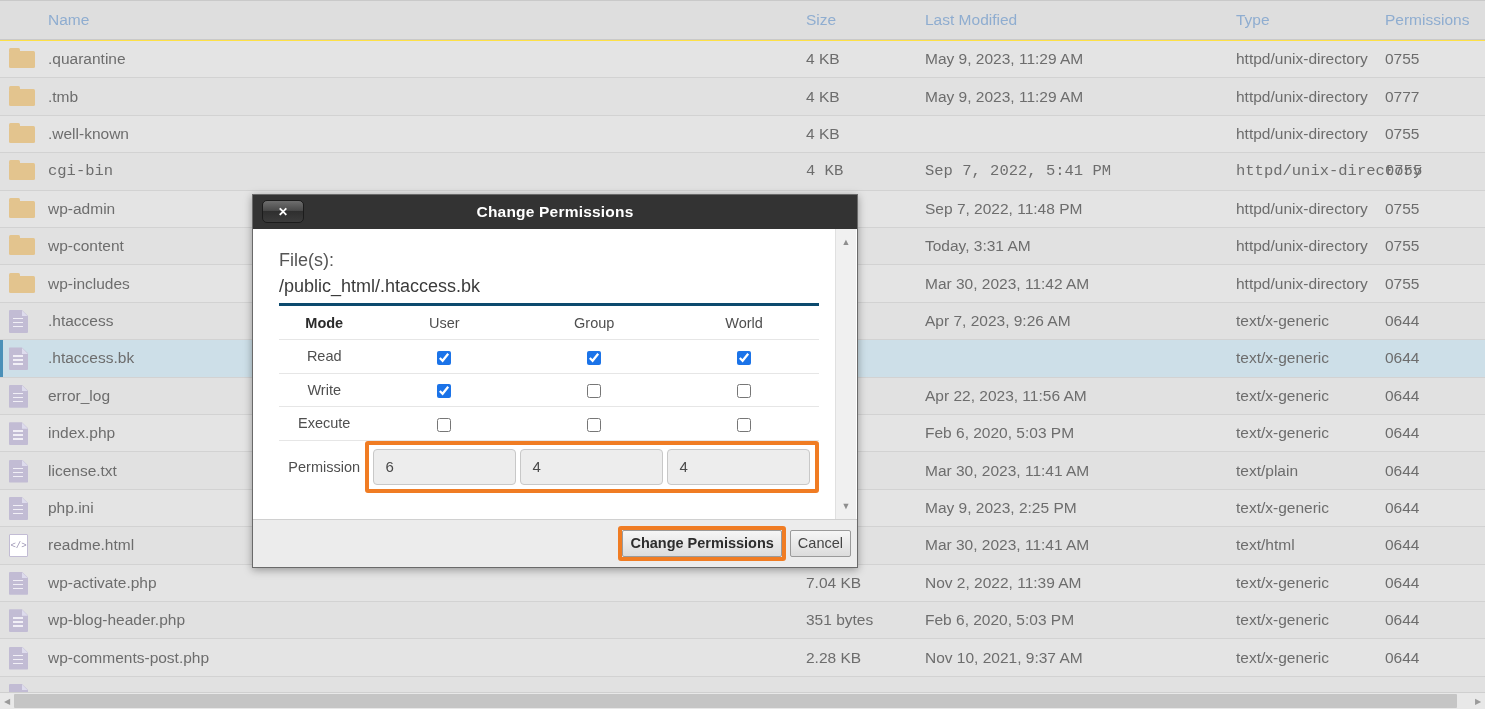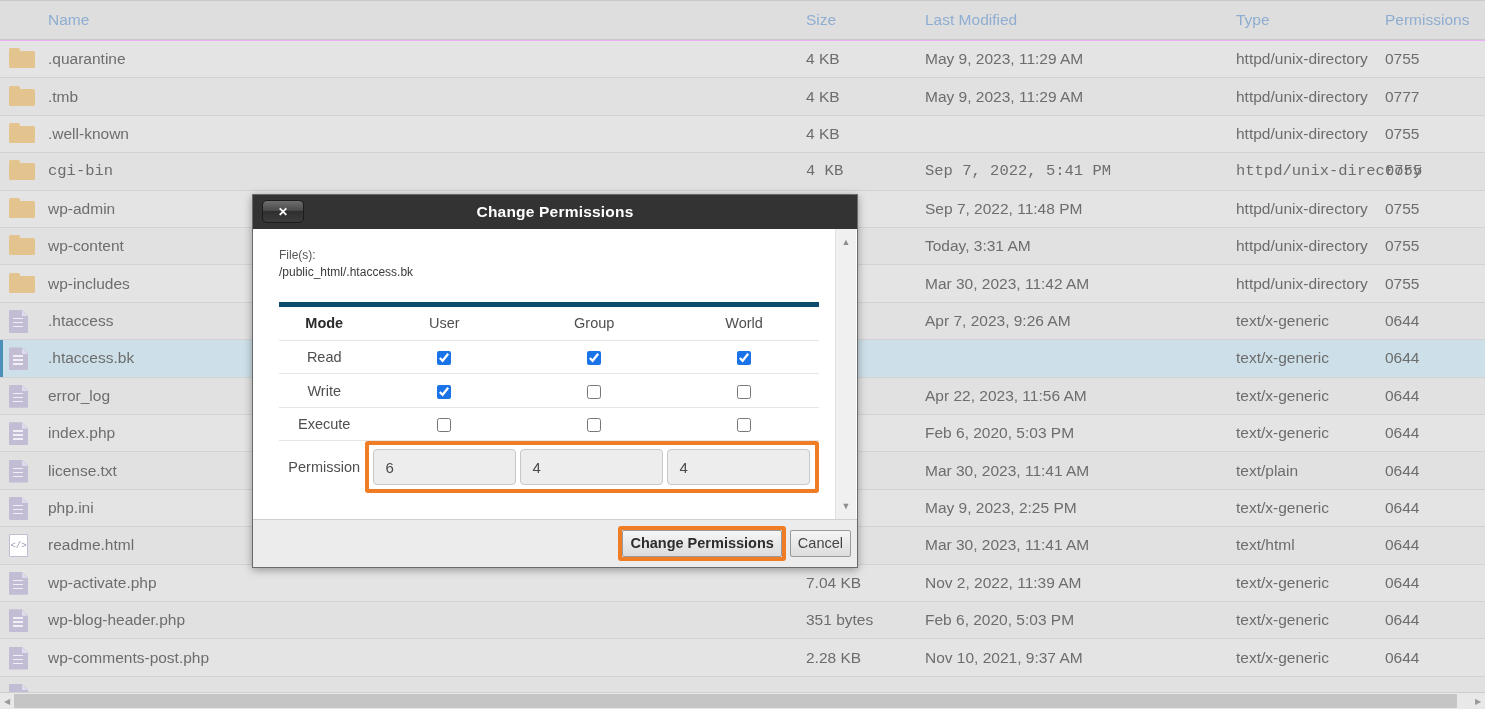--- a/index.html
+++ b/index.html
@@ -3,21 +3,21 @@
 <meta charset="utf-8">
 <style>
   * { box-sizing: border-box; }
   html, body {
     margin: 0; padding: 0;
     width: 1485px; height: 709px;
     overflow: hidden;
     background: #e4e4e4;
     font-family: "Liberation Sans", sans-serif;
   }
-  #root { position: relative; width: 1485px; height: 709px; background: #f0abfc; }
+  #root { position: relative; width: 1485px; height: 709px; background: #fde047; }
 
   
   .filetable { position: absolute; inset: 0; }
   .thead {
     position: absolute; top: 0; left: 0; right: 0; height: 40px;
     background: #dedede;
     border-top: 1px solid #c9c9c9;
     border-bottom: 1px solid #c9c9c9;
   }
   .row {
@@ -108,22 +108,22 @@
   .closebtn {
     position: absolute; left: 9px; top: 5px; width: 42px; height: 23px;
     background: linear-gradient(#6e6e6e 0%, #4a4a4a 45%, #2f2f2f 50%, #3c3c3c 100%);
     border: 1px solid #1c1c1c; border-radius: 5px;
     display: flex; align-items: center; justify-content: center;
     color: #fff; font-size: 12px; font-weight: bold;
   }
   .modal-body { flex: 1; position: relative; overflow: hidden; background: #fff; }
   .modal-inner { position: absolute; left: 0; top: 0; right: 22px; bottom: 0; padding: 18px 0 0 26px; }
 
-  .filelabel { font-size: 12px; color: #555; line-height: 1.45; padding-bottom: 20px;
-               border-bottom: 5px solid #0c4a6e; width: 540px; }
+  .filelabel { font-size: 18px; color: #555; line-height: 1.45; padding-bottom: 4px;
+               border-bottom: 3px solid #0c4a6e; width: 540px; }
   .filepath { color: #3b3b3b; }
 
   table.perm { border-collapse: collapse; width: 540px; margin-top: 0; }
   table.perm td, table.perm th {
     border-bottom: 1px solid #e6e6e6; height: 33.5px; font-weight: normal;
     font-size: 14.5px; color: #4f4f4f; text-align: center; padding: 0;
   }
   table.perm th.mode, table.perm td.mode { width: 106px; }
   table.perm th.mode { font-weight: bold; color: #2b2b2b; }
   table.perm td.mode { color: #4f4f4f; }

